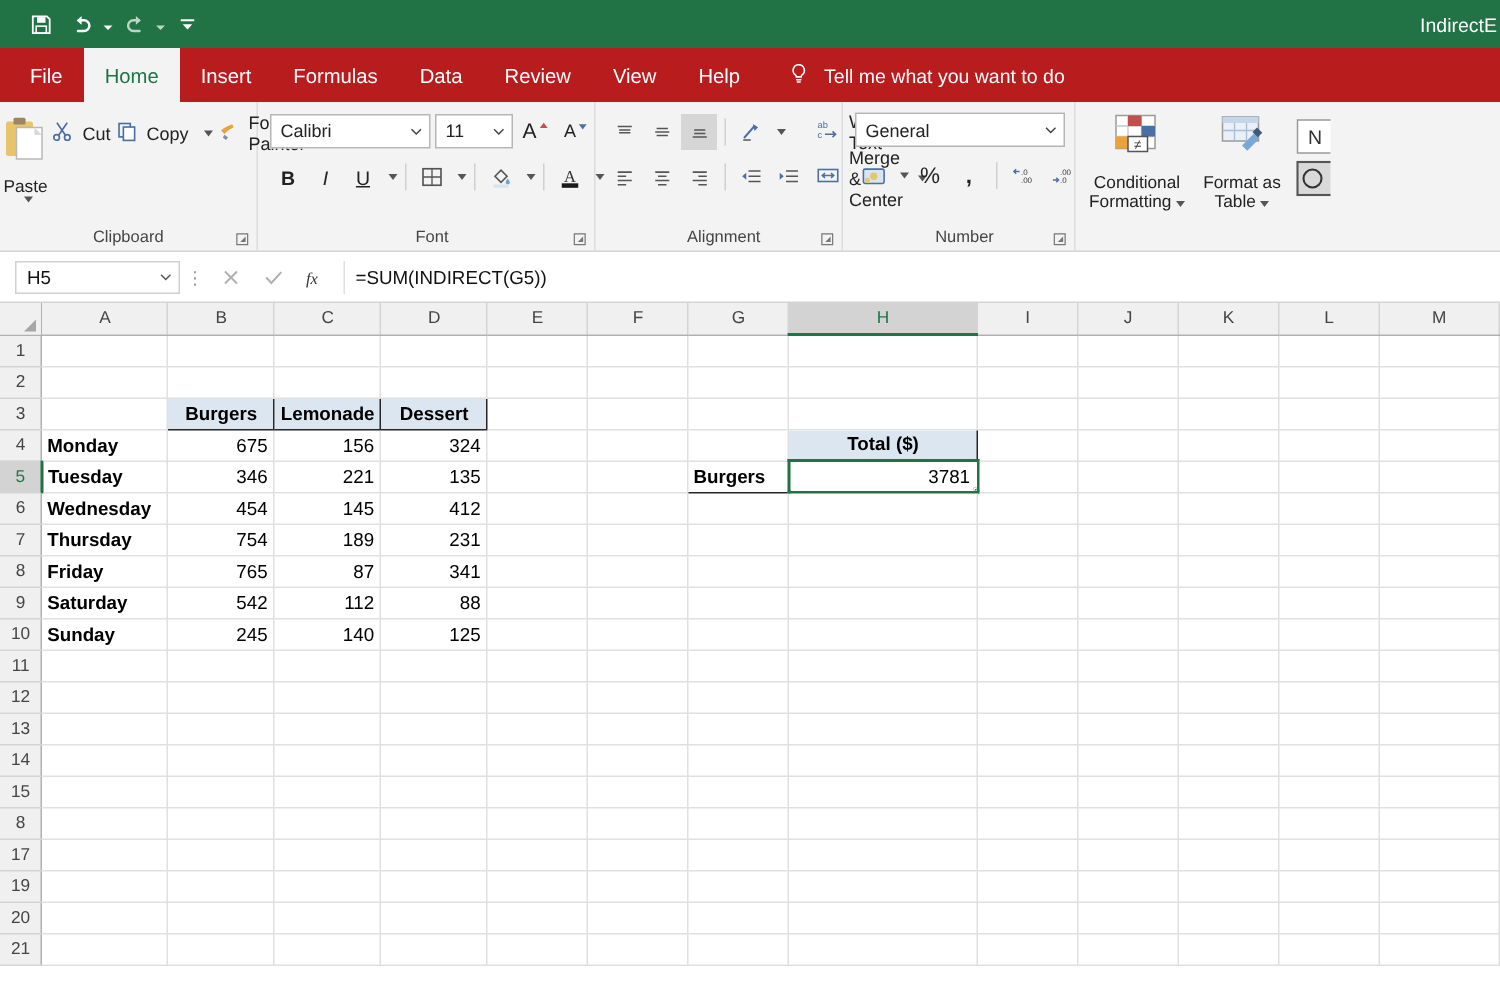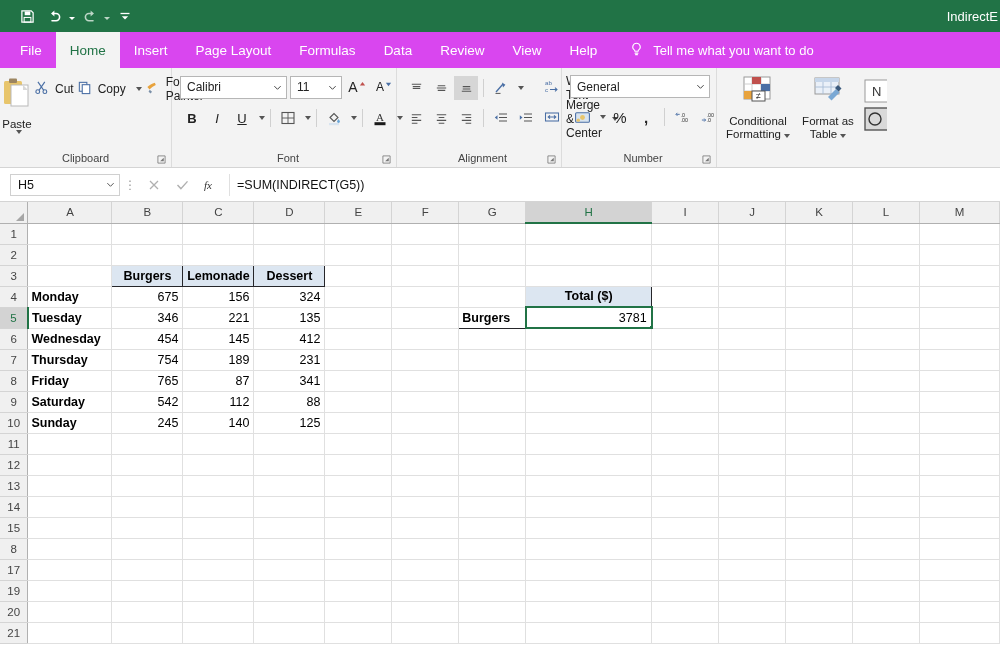--- a/index.html
+++ b/index.html
@@ -32,21 +32,21 @@
   .window-title {
     position: absolute; right: 0; top: 0;
     height: 32px; display: flex; align-items: center;
     color: #ffffff; font-size: 13px;
     padding-right: 2px;
     white-space: nowrap;
   }
 
   
   .tabbar {
-    height: 36px; background: #d946ef;
+    height: 36px; background: #b91c1c;
     display: flex; align-items: stretch;
     padding-left: 6px;
   }
   .tab {
     padding: 0 14px;
     display: flex; align-items: center;
     color: #ffffff; font-size: 13.5px;
     white-space: nowrap;
   }
   .tab.active {
@@ -296,21 +296,20 @@
     </div>
   </div>
 
   <div class="window-title">IndirectE</div>
 </div>
 
 <div class="tabbar">
   <div class="tab">File</div>
   <div class="tab active">Home</div>
   <div class="tab">Insert</div>
-  <div class="tab">Page Layout</div>
   <div class="tab">Formulas</div>
   <div class="tab">Data</div>
   <div class="tab">Review</div>
   <div class="tab">View</div>
   <div class="tab">Help</div>
 
   <div class="tellme">
     <span>
       <svg width="15" height="16" viewBox="0 0 16 16">
         <path d="M8 1.8a4 4 0 0 0-2.4 7.2c.5.4.7.9.7 1.4h3.4c0-.5.2-1 .7-1.4A4 4 0 0 0 8 1.8z" fill="none" stroke="#fff" stroke-width="1.15"></path>

